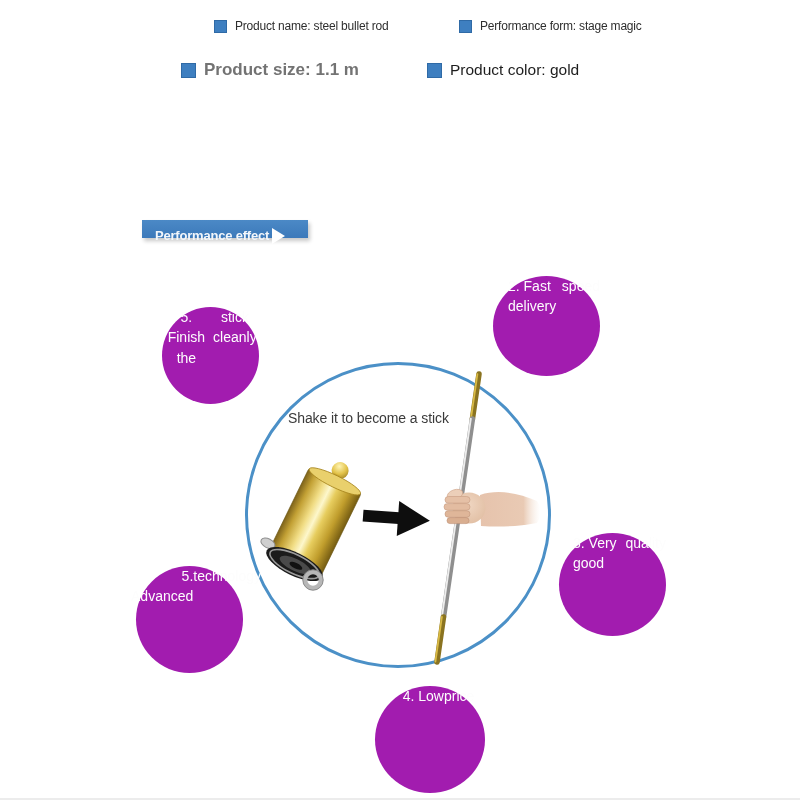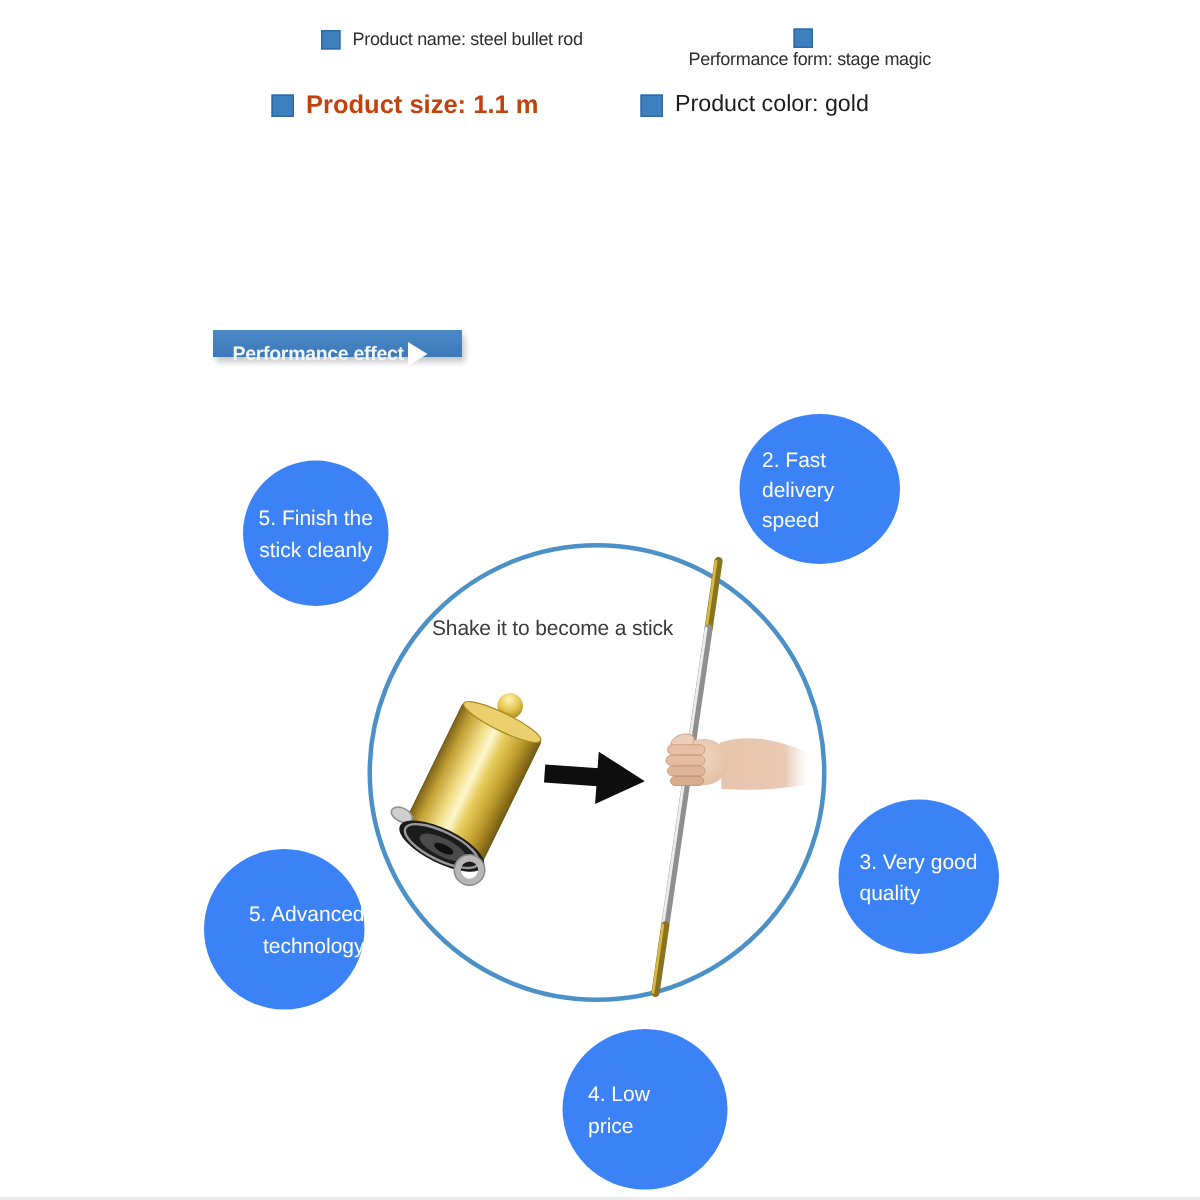--- a/index.html
+++ b/index.html
@@ -7,42 +7,42 @@
     position:relative;width:800px;height:800px;background:#ffffff;overflow:hidden;
     font-family:"Liberation Sans",sans-serif;border-bottom:2px solid #ececec;box-sizing:border-box;
   }
   
   .info-item{position:absolute;display:flex;align-items:center;white-space:nowrap;color:#2e2e2e;}
   .sq{display:inline-block;background:#3e7fc0;border:1px solid #2f6aa6;margin-right:8px;flex:0 0 auto;}
   .sq.sm{width:11px;height:11px;}
   .sq.lg{width:13px;height:13px;}
   .row1{font-size:12px;letter-spacing:-0.2px;margin-left:32px;}
   .it-name{left:182px;top:19px;}
-  .it-form{left:427px;top:19px;flex-direction:column;}
-  .it-size{left:181px;top:60px;font-size:17px;font-weight:bold;color:#c2410c;}
+  .it-form{left:427px;top:19px;}
+  .it-size{left:181px;top:60px;font-size:17px;font-weight:bold;color:#737373;}
   .it-color{left:427px;top:61px;font-size:15.5px;color:#1d1d1d;}
   
   .warn-box{position:absolute;left:167px;top:104px;width:466px;height:66px;border:1.5px solid #a9a9a9;box-sizing:border-box;background:#fff;}
   .warn1{position:absolute;left:18px;top:11px;font-size:10px;color:#4e3a3a;white-space:nowrap;}
   .warn1 span{display:inline-block;transform:scaleX(0.80);transform-origin:left center;}
   .warn2{position:absolute;left:18px;top:35px;font-size:13px;color:#9c4444;white-space:nowrap;}
   .warn2 span{display:inline-block;transform:scaleX(0.92);transform-origin:left center;}
   
   .banner{position:absolute;left:142px;top:220px;width:166px;height:18px;
     background:linear-gradient(180deg,#4b89c6 0%,#3c79ba 100%);
     box-shadow:2px 3px 4px rgba(0,0,0,0.22);}
   .banner-label{position:absolute;left:13px;top:0;line-height:32px;color:#f2f6fb;font-size:13px;font-weight:bold;letter-spacing:-0.2px;}
   .play{position:absolute;right:23px;top:8px;width:0;height:0;
     border-top:8px solid transparent;border-bottom:8px solid transparent;border-left:13px solid #ffffff;}
   
   .ring{position:absolute;left:245px;top:362px;width:306px;height:306px;border:3px solid #4b90c7;border-radius:50%;box-sizing:border-box;}
   .caption{position:absolute;left:288px;top:410px;font-size:14px;color:#3a3a3a;letter-spacing:-0.1px;white-space:nowrap;}
   
-  .feat{position:absolute;background:#3b82f6;border-radius:50%;color:#fdfdfd;
-    display:flex;flex-direction:column;justify-content:center;font-size:14px;line-height:1.45;box-sizing:border-box;}
+  .feat{position:absolute;background:#a21caf;border-radius:50%;color:#fdfdfd;
+    display:flex;flex-direction:row;justify-content:center;font-size:14px;line-height:1.45;box-sizing:border-box;}
   .feat span{display:block;}
   .c1{left:162px;top:307px;width:97px;height:97px;text-align:center;}
   .c2{left:493px;top:276px;width:107px;height:100px;padding-left:15px;}
   .c3{left:559px;top:533px;width:107px;height:103px;padding-left:14px;}
   .c4{left:375px;top:686px;width:110px;height:107px;padding-left:17px;}
   .c5{left:136px;top:566px;width:107px;height:107px;padding-left:13px;text-align:right;}
   .scene{position:absolute;left:0;top:0;pointer-events:none;}
 </style>
 </head>
 <body>

